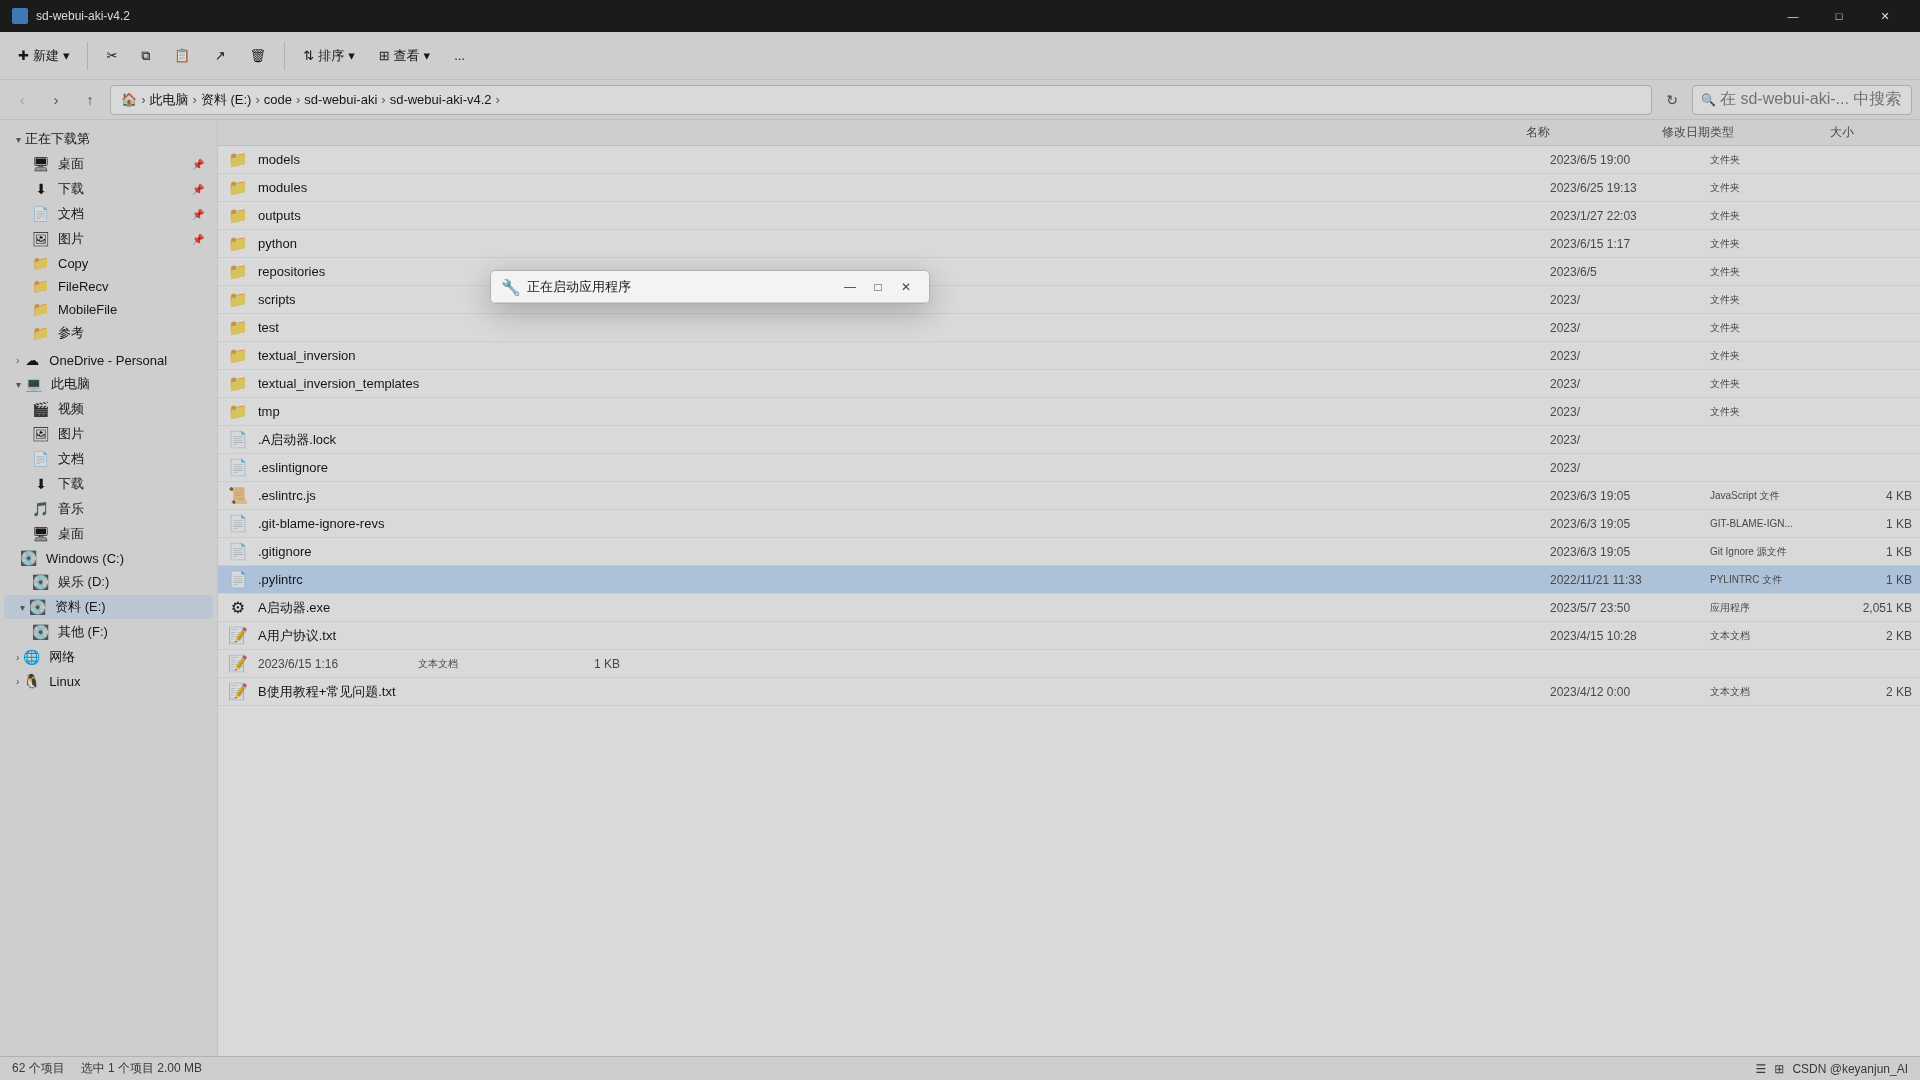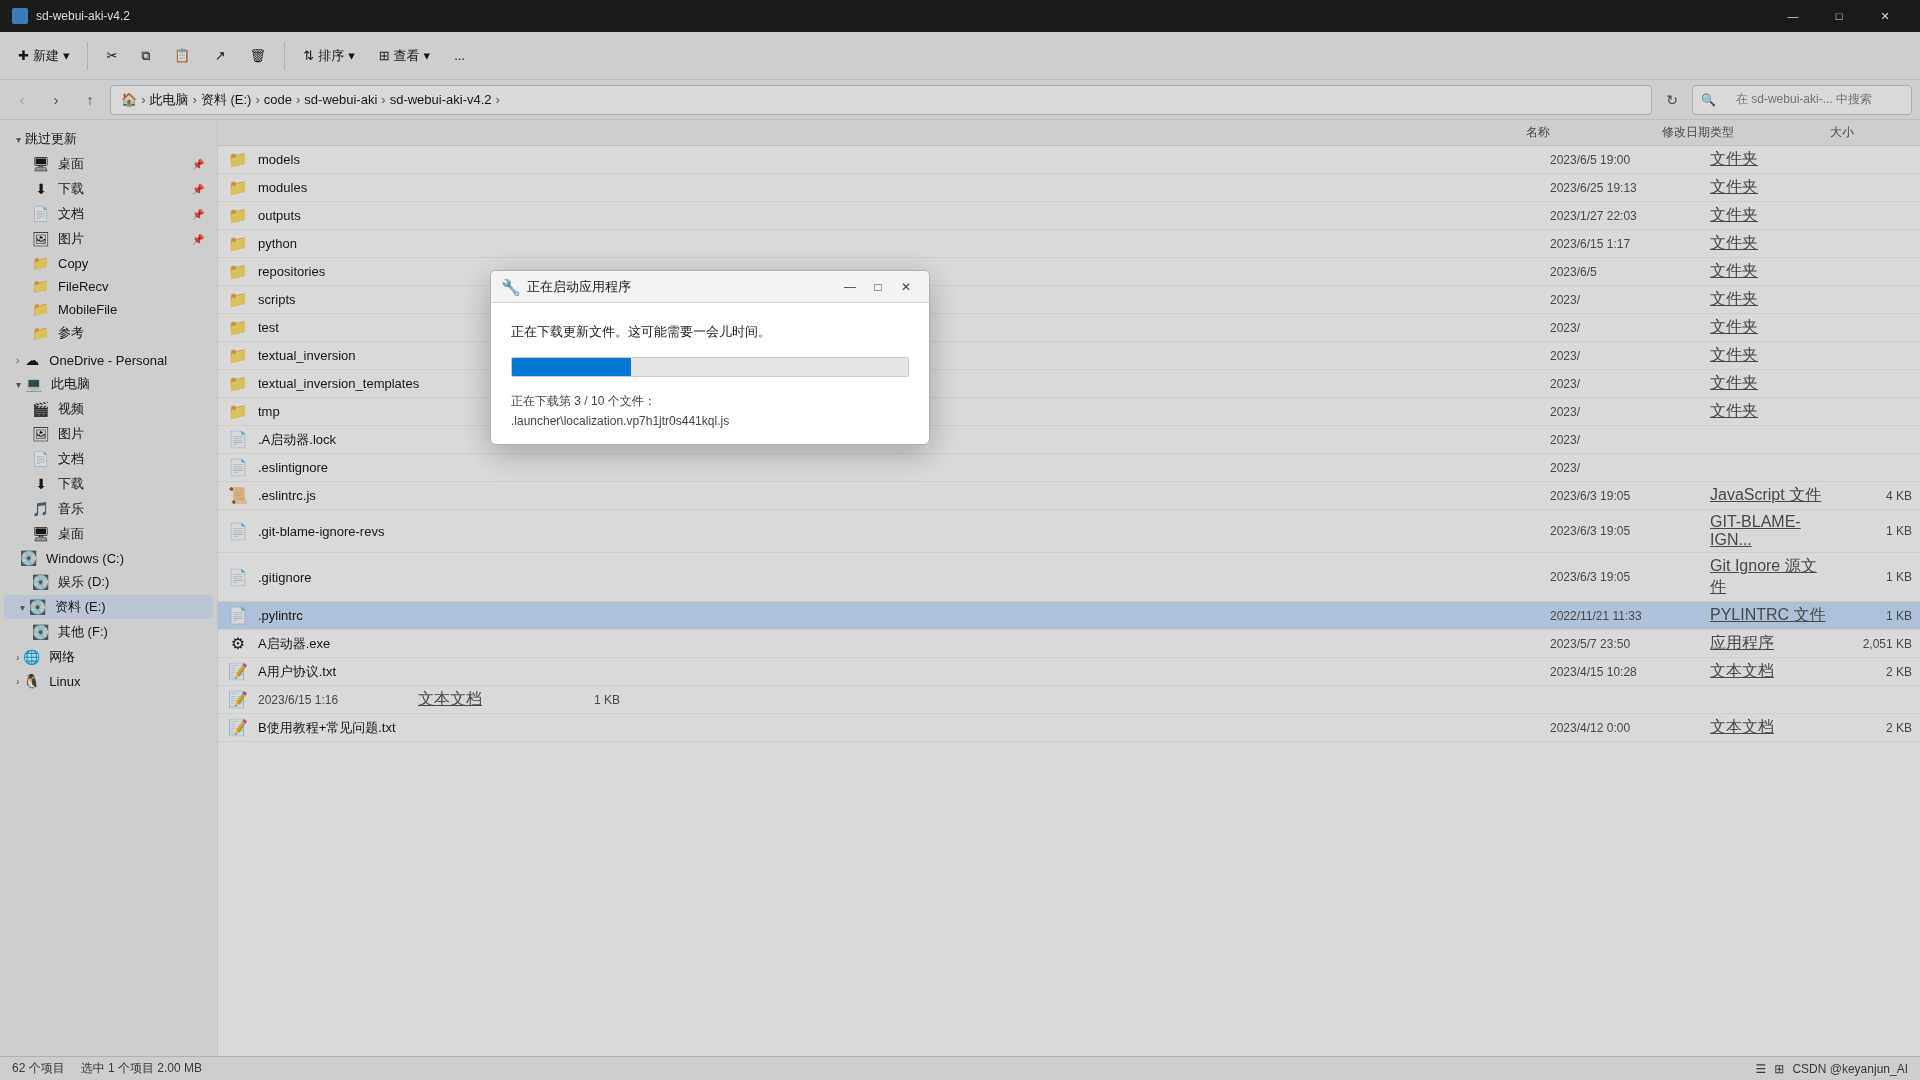--- a/index.html
+++ b/index.html
@@ -44,21 +44,21 @@
     .filelist-header { display: flex; align-items: center; padding: 4px 0; border-bottom: 1px solid #e0e0e0; background: #f3f3f3; font-size: 12px; color: #555; position: sticky; top: 0; }
     .col-name { flex: 1; padding-left: 40px; text-align: right; }
     .col-date { width: 160px; text-align: right; }
     .col-type { width: 120px; }
     .col-size { width: 90px; }
     .file-row { display: flex; align-items: center; padding: 3px 0; cursor: pointer; border-bottom: 1px solid #f0f0f0; font-size: 13px; min-height: 28px; }
     .file-row.selected { background: #cce4ff; }
     .file-icon { width: 40px; display: flex; align-items: center; justify-content: center; font-size: 16px; }
     .file-name { flex: 1; }
     .file-date { width: 160px; color: #555; font-size: 12px; }
-    .file-type { width: 120px; color: #555; font-size: 16px; text-decoration: underline; }
+    .file-type { width: 120px; color: #555; font-size: 10px; }
     .file-size { width: 90px; color: #555; font-size: 12px; text-align: right; padding-right: 8px; }
 
     
     .statusbar { height: 24px; background: #f3f3f3; border-top: 1px solid #d0d0d0; display: flex; align-items: center; padding: 0 12px; font-size: 12px; color: #444; }
     .statusbar-right { margin-left: auto; display: flex; gap: 8px; align-items: center; }
 
     
     .overlay { position: fixed; top: 0; left: 0; right: 0; bottom: 0; background: rgba(0,0,0,0.15); z-index: 100; display: flex; align-items: center; justify-content: center; pointer-events: none; }
     .dialog { pointer-events: all; background: #fff; border: 1px solid #b0b0b0; border-radius: 6px; box-shadow: 0 8px 32px rgba(0,0,0,0.25); width: 440px; overflow: hidden; position: absolute; top: 270px; left: 490px; }
     .dialog-titlebar { background: #f3f3f3; border-bottom: 1px solid #d0d0d0; height: 32px; display: flex; align-items: center; padding: 0 10px; gap: 8px; }
@@ -140,32 +140,32 @@
     <span class="breadcrumb-item">code</span>
     <span class="breadcrumb-sep">›</span>
     <span class="breadcrumb-item">sd-webui-aki</span>
     <span class="breadcrumb-sep">›</span>
     <span class="breadcrumb-item current">sd-webui-aki-v4.2</span>
     <span class="breadcrumb-sep">›</span>
   </div>
   <button class="nav-btn">↻</button>
   <div class="search-box">
     <span>🔍</span>
-    <span style="margin-left:20px; font-size:12px; color:#888;">在 sd-webui-aki-... 中搜索</span>
+    <span style="margin-left:4px; font-size:16px; color:#888;">在 sd-webui-aki-... 中搜索</span>
   </div>
 </div>
 
 <div class="main">
 
   <div class="sidebar">
 
     <div class="sidebar-section">
       <div class="sidebar-item">
         <span class="arrow">▾</span>
-        <span>跳过更新</span>
+        <span>正在下载第</span>
       </div>
       <div class="sidebar-item" style="padding-left:28px">
         <span class="icon">🖥</span>
         <span>桌面</span>
         <span class="pin">📌</span>
       </div>
       <div class="sidebar-item" style="padding-left:28px">
         <span class="icon">⬇</span>
         <span>下载</span>
         <span class="pin">📌</span>
@@ -430,22 +430,14 @@
   <div class="dialog">
     <div class="dialog-titlebar">
       <span class="dialog-icon">🔧</span>
       <span class="dialog-title">正在启动应用程序</span>
       <div class="dialog-controls">
         <button class="dialog-btn">—</button>
         <button class="dialog-btn">□</button>
         <button class="dialog-btn close-btn">✕</button>
       </div>
     </div>
-    <div class="dialog-body">
-      <p class="dialog-message">正在下载更新文件。这可能需要一会儿时间。</p>
-      <div class="progress-bar-bg">
-        <div class="progress-bar-fill" id="progress-fill" style="width: 30%;"></div>
-      </div>
-      <p class="dialog-sub">正在下载第 3 / 10 个文件：</p>
-      <p class="dialog-file">.launcher\localization.vp7h1jtr0s441kql.js</p>
-    </div>
   </div>
 </div>
 
 </body></html>

